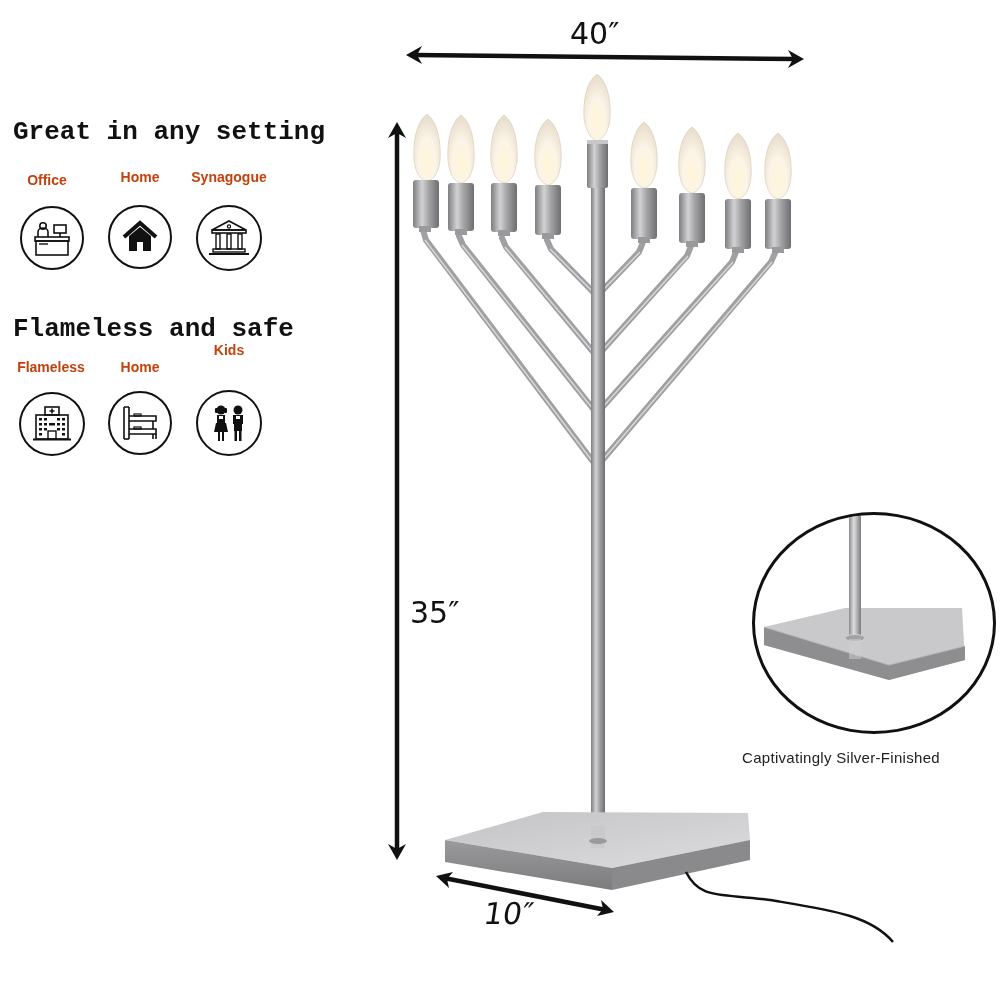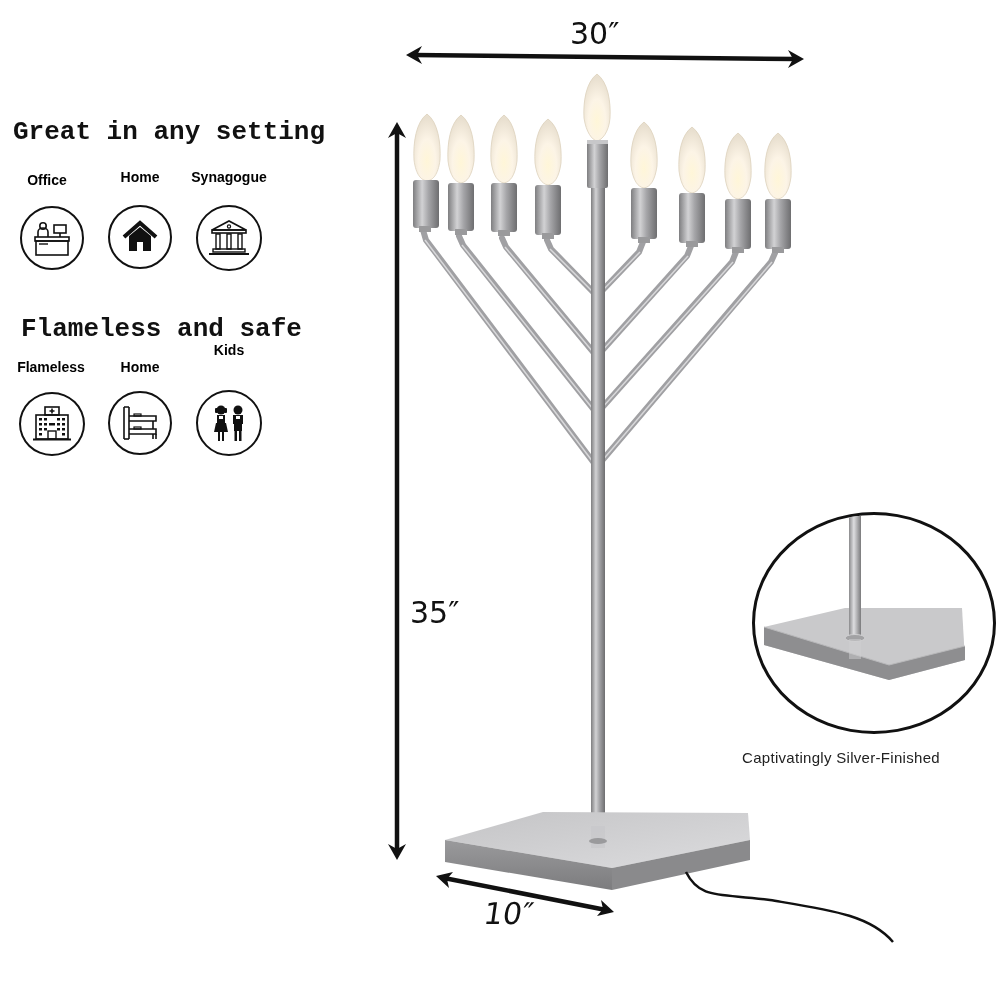--- a/index.html
+++ b/index.html
@@ -1,19 +1,19 @@
 <!DOCTYPE html>
 <html><head>
   <meta charset="utf-8">
   <style>
     html, body { margin: 0; padding: 0; background: #ffffff; }
     body { width: 1000px; height: 1000px; position: relative; overflow: hidden; font-family: "Liberation Sans", sans-serif; color: #111; }
     .abs { position: absolute; }
     .heading { font-family: Liberation Mono, monospace; font-weight: bold; font-size: 26px; color: #111; white-space: nowrap; }
-    .icon-label { font-family: "Liberation Sans", sans-serif; font-weight: bold; font-size: 14px; color: #000000; text-align: center; width: 90px; white-space: nowrap; }
+    .icon-label { font-family: "Liberation Sans", sans-serif; font-weight: bold; font-size: 14px; color: #c2410c; text-align: center; width: 90px; white-space: nowrap; }
     .icon-circle { width: 62px; height: 62px; border: 2.5px solid #111; border-radius: 50%; box-sizing: border-box; background: #fff; display: flex; align-items: center; justify-content: center; }
     .dim-label { font-family: "DejaVu Sans", sans-serif; font-size: 30px; color: #111; white-space: nowrap; }
     .caption { font-family: Liberation Sans, sans-serif; font-size: 15px; color: #222; white-space: nowrap; letter-spacing: 0.3px; }
     svg { display: block; }
   </style>
 </head>
 <body>
 
 <div class="abs heading" style="left:13px; top:117px;">Great in any setting</div>
 
@@ -44,21 +44,21 @@
     <circle cx="22" cy="8.5" r="1.6" fill="none" stroke="#111" stroke-width="1.2"></circle>
     <rect x="5" y="12" width="34" height="3" fill="none" stroke="#111" stroke-width="1.6"></rect>
     <rect x="9" y="16" width="4" height="15" fill="none" stroke="#111" stroke-width="1.4"></rect>
     <rect x="20" y="16" width="4" height="15" fill="none" stroke="#111" stroke-width="1.4"></rect>
     <rect x="31" y="16" width="4" height="15" fill="none" stroke="#111" stroke-width="1.4"></rect>
     <rect x="6" y="31" width="32" height="3" fill="none" stroke="#111" stroke-width="1.4"></rect>
     <line x1="2" y1="36" x2="42" y2="36" stroke="#111" stroke-width="1.8"></line>
   </svg>
 </div>
 
-<div class="abs heading" style="left:13px; top:314px;margin-left:8px;">Flameless and safe</div>
+<div class="abs heading" style="left:13px; top:314px;">Flameless and safe</div>
 
 <div class="abs icon-label" style="left:6px; top:359px;">Flameless</div>
 <div class="abs icon-label" style="left:95px; top:359px;">Home</div>
 <div class="abs icon-label" style="left:184px; top:342px;">Kids</div>
 
 <div class="abs icon-circle" style="left:19px; top:392px; width:66px; height:64px;">
   <svg width="42" height="40" viewBox="0 0 42 40">
     <rect x="14" y="3" width="14" height="8" fill="none" stroke="#111" stroke-width="1.6"></rect>
     <path d="M21 4.5 v5 M18.5 7 h5" stroke="#111" stroke-width="1.6"></path>
     <rect x="5" y="11" width="32" height="24" fill="none" stroke="#111" stroke-width="1.6"></rect>
@@ -113,21 +113,21 @@
     <rect x="11" y="14" width="4" height="3" fill="#fff"></rect>
     <rect x="28" y="14" width="4" height="3" fill="#fff"></rect>
   </svg>
 </div>
 
 <svg class="abs" style="left:400px; top:40px;" width="410" height="30" viewBox="0 0 410 30">
   <line x1="14" y1="15" x2="396" y2="19" stroke="#111" stroke-width="4.5"></line>
   <path d="M6 15 L22 6 L17 15 L22 24 Z" fill="#111"></path>
   <path d="M404 19 L388 10 L393 19 L388 28 Z" fill="#111"></path>
 </svg>
-<div class="abs dim-label" style="left:570px; top:16px;">30″</div>
+<div class="abs dim-label" style="left:570px; top:16px;">40″</div>
 
 <svg class="abs" style="left:385px; top:118px;" width="24" height="746" viewBox="0 0 24 746">
   <line x1="12" y1="14" x2="12" y2="732" stroke="#111" stroke-width="4.5"></line>
   <path d="M12 4 L3 20 L12 15 L21 20 Z" fill="#111"></path>
   <path d="M12 742 L3 726 L12 731 L21 726 Z" fill="#111"></path>
 </svg>
 <div class="abs dim-label" style="left:410px; top:595px;">35″</div>
 
 <svg class="abs" style="left:430px; top:868px;" width="190" height="50" viewBox="0 0 190 50">
   <line x1="14" y1="10" x2="176" y2="42" stroke="#111" stroke-width="4.5"></line>

